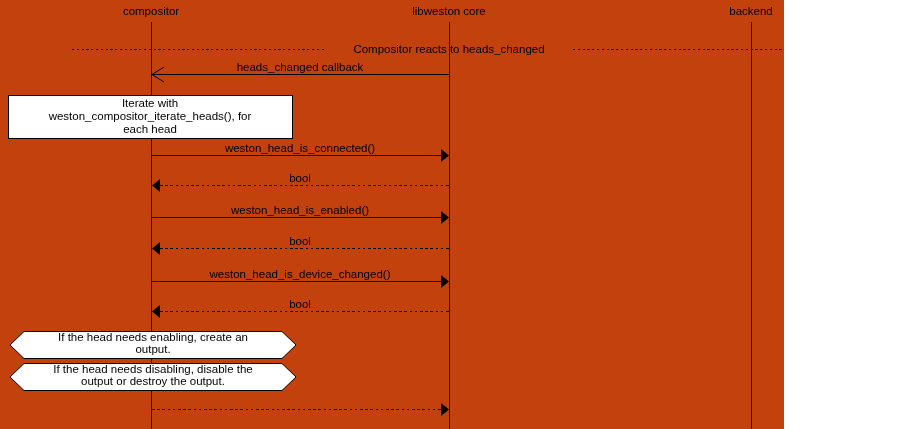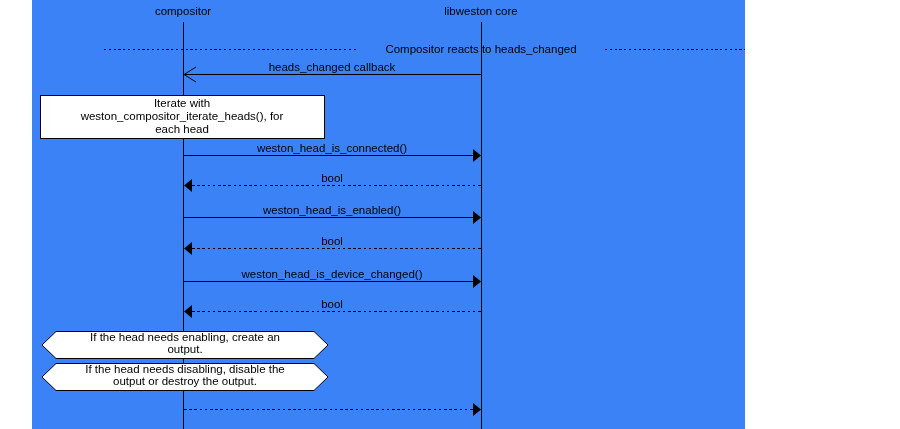--- a/index.html
+++ b/index.html
@@ -5,25 +5,24 @@
   html, body {
     margin: 0;
     padding: 0;
     background: #ffffff;
   }
   body {
     font-family: "Liberation Sans", sans-serif;
   }
   #diagram-root {
     position: relative;
-    width: 713px;
+    width: 784px;
     height: 429px;
-    background: #3b82f6;
+    background: #c2410c;
     overflow: hidden;
-    margin-left: 32px;
   }
   svg.diagram-canvas {
     position: absolute;
     left: 0;
     top: 0;
     width: 900px;
     height: 429px;
     display: block;
   }
   .lifeline-label {

